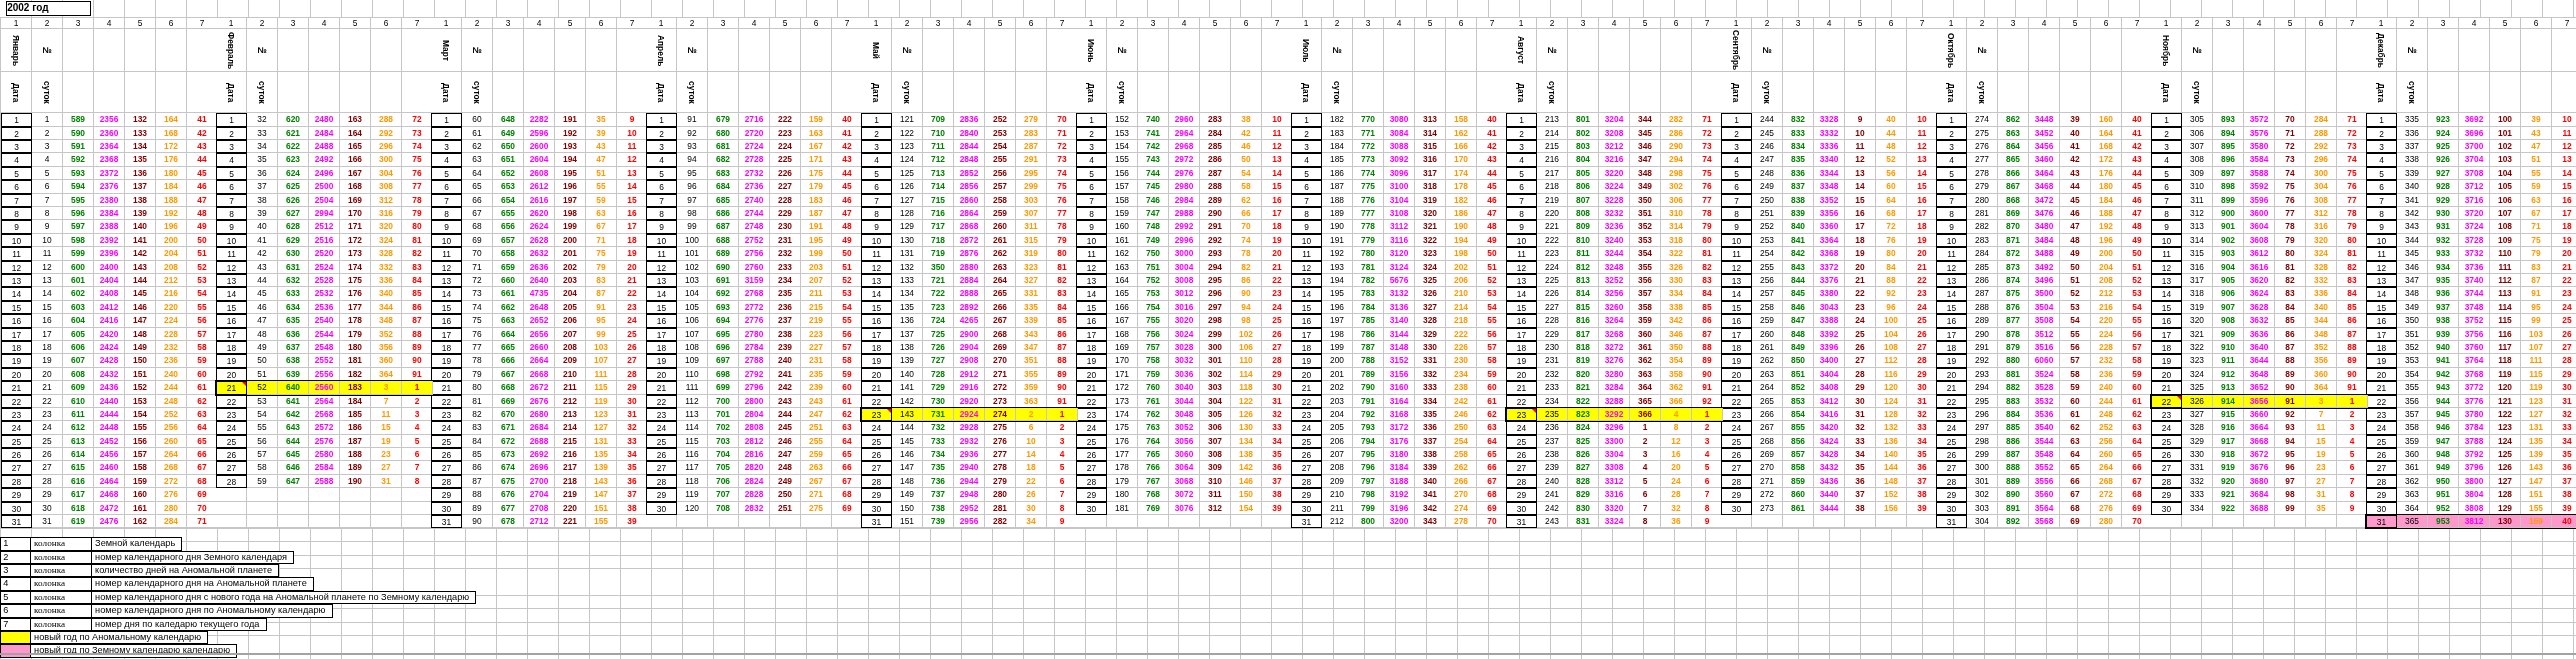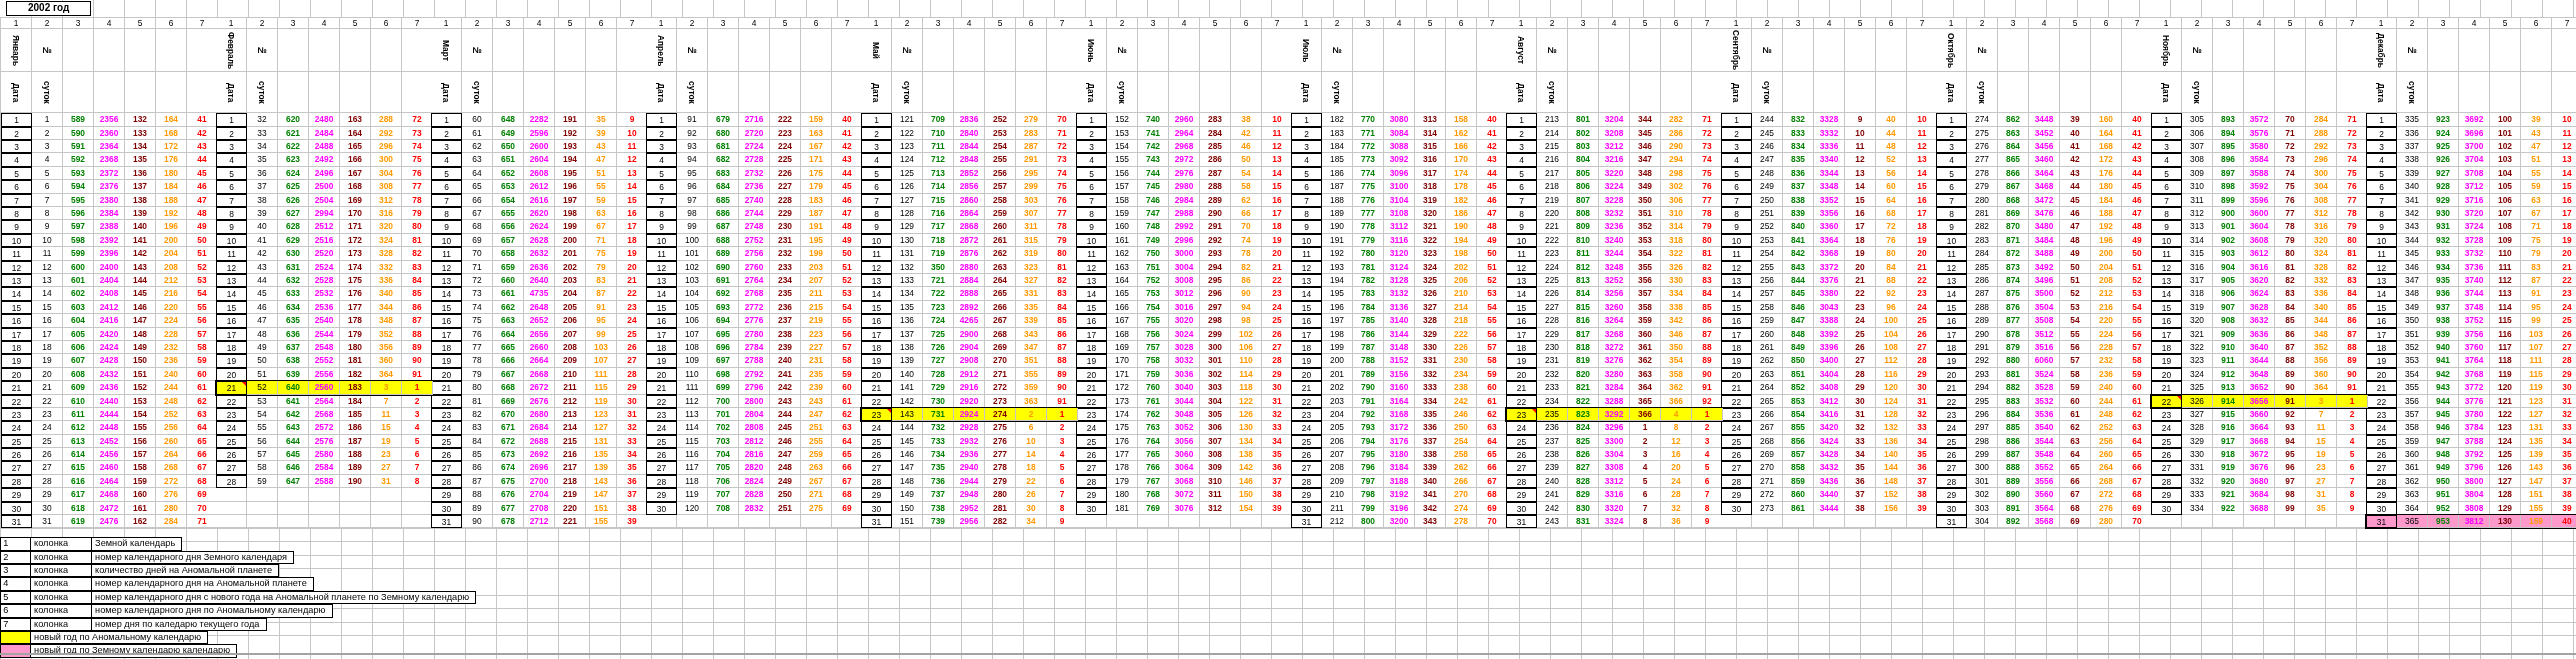--- a/index.html
+++ b/index.html
@@ -8,21 +8,21 @@
     font-family:"Liberation Sans", sans-serif; overflow:hidden;
   }
   
   .top-band {
     position:absolute; left:0.8px; top:0; width:2575px; height:17px;
     background-image: repeating-linear-gradient(to right, transparent 0 30px, var(--grid) 30px 31px);
   }
   .title-box {
     position:absolute; left:5.4px; top:0.8px; width:85px; height:15.3px;
     box-sizing:border-box; border:1.5px solid #000; background:#fff;
-    font-weight:bold; font-size:10px; line-height:12.3px; text-align:center;
+    font-weight:bold; font-size:10px; line-height:12.3px; 
   }
   
   .months { position:absolute; left:0; top:17px; display:flex; border-left:0.8px solid var(--grid); }
   .month { width:215px; flex:0 0 215px; }
   .row { display:flex; }
   .cell {
     box-sizing:border-box; width:31px; flex:0 0 31px;
     border-right:0.8px solid var(--grid); border-bottom:0.8px solid var(--grid);
     font-size:8.4px; text-align:center; overflow:hidden; position:relative;
     background:#fff;
@@ -58,21 +58,21 @@
       repeating-linear-gradient(to bottom, var(--grid) 0 0.8px, transparent 0.8px 13.4px);
   }
   .legend { position:absolute; left:0; top:9.2px; }
   .lrow { display:flex; height:13.4px; font-size:9.2px; line-height:11.5px; }
   .lnum {
     box-sizing:border-box; width:31px; flex:0 0 31px; background:#fff;
     border:0.8px solid #000; padding-left:2.3px;
   }
   .lcol {
     box-sizing:border-box; width:61px; flex:0 0 61px; background:#fff;
-    border:0.8px solid #000; border-left:none; padding-left:3.1px;
+    border:0.8px solid #000; border-left:none; padding-left:3.1px;font-family:Liberation Serif, serif;
   }
   .ldesc {
     box-sizing:border-box; background:#fff; white-space:nowrap;
     border:0.8px solid #000; border-left:none; padding:0 6.1px 0 3.1px;
   }
   .lswatch { box-sizing:border-box; width:31px; flex:0 0 31px; border:1.5px solid #000; }
   .lswatch.yellow { background:var(--yel); }
   .lswatch.pink { background:var(--pnk); }
   .bottom-line { position:absolute; left:0; top:125px; width:2576px; height:2.3px; background:#a3a3a3; }
 </style>
@@ -1173,21 +1173,21 @@
           <div class="cell c3">690</div>
           <div class="cell c4">2760</div>
           <div class="cell c5">233</div>
           <div class="cell c6">203</div>
           <div class="cell c7">51</div>
         </div>
         <div class="row drow">
           <div class="cell c1 day"><span>13</span></div>
           <div class="cell c2">103</div>
           <div class="cell c3">691</div>
-          <div class="cell c4">2764</div>
+          <div class="cell c4">3159</div>
           <div class="cell c5">234</div>
           <div class="cell c6">207</div>
           <div class="cell c7">52</div>
         </div>
         <div class="row drow">
           <div class="cell c1 day"><span>14</span></div>
           <div class="cell c2">104</div>
           <div class="cell c3">692</div>
           <div class="cell c4">2768</div>
           <div class="cell c5">235</div>
@@ -2121,21 +2121,21 @@
           <div class="cell c3">781</div>
           <div class="cell c4">3124</div>
           <div class="cell c5">324</div>
           <div class="cell c6">202</div>
           <div class="cell c7">51</div>
         </div>
         <div class="row drow">
           <div class="cell c1 day"><span>13</span></div>
           <div class="cell c2">194</div>
           <div class="cell c3">782</div>
-          <div class="cell c4">3128</div>
+          <div class="cell c4">5676</div>
           <div class="cell c5">325</div>
           <div class="cell c6">206</div>
           <div class="cell c7">52</div>
         </div>
         <div class="row drow">
           <div class="cell c1 day"><span>14</span></div>
           <div class="cell c2">195</div>
           <div class="cell c3">783</div>
           <div class="cell c4">3132</div>
           <div class="cell c5">326</div>

